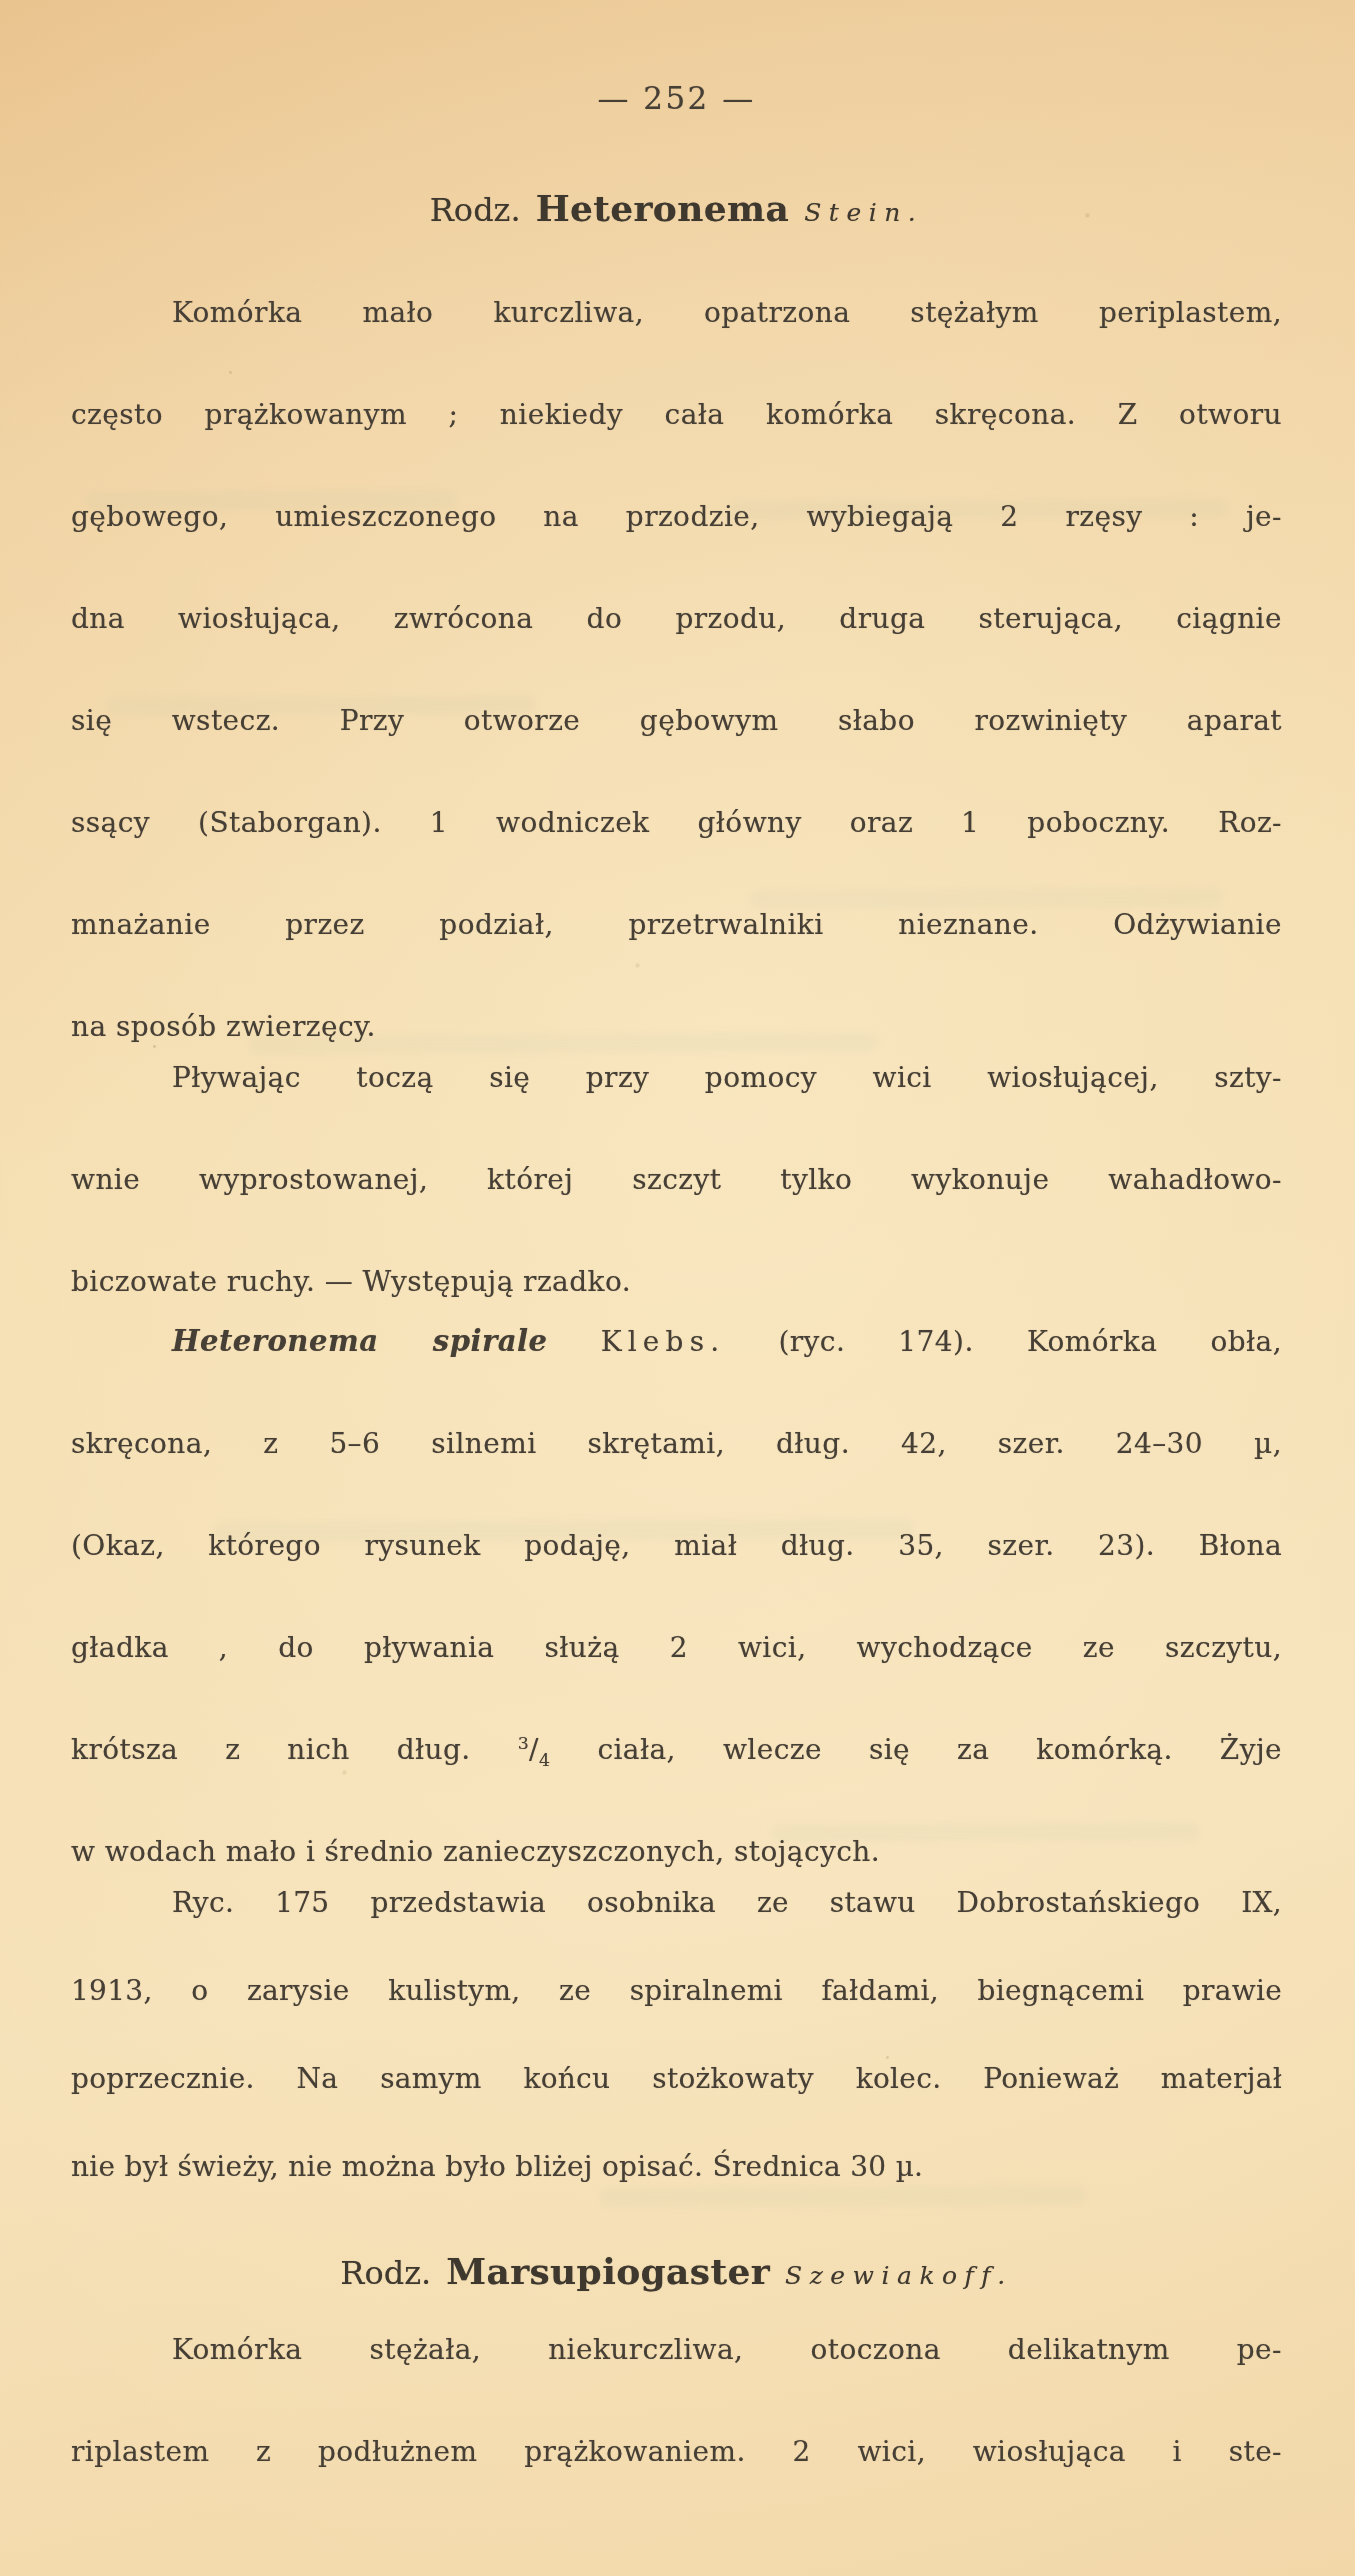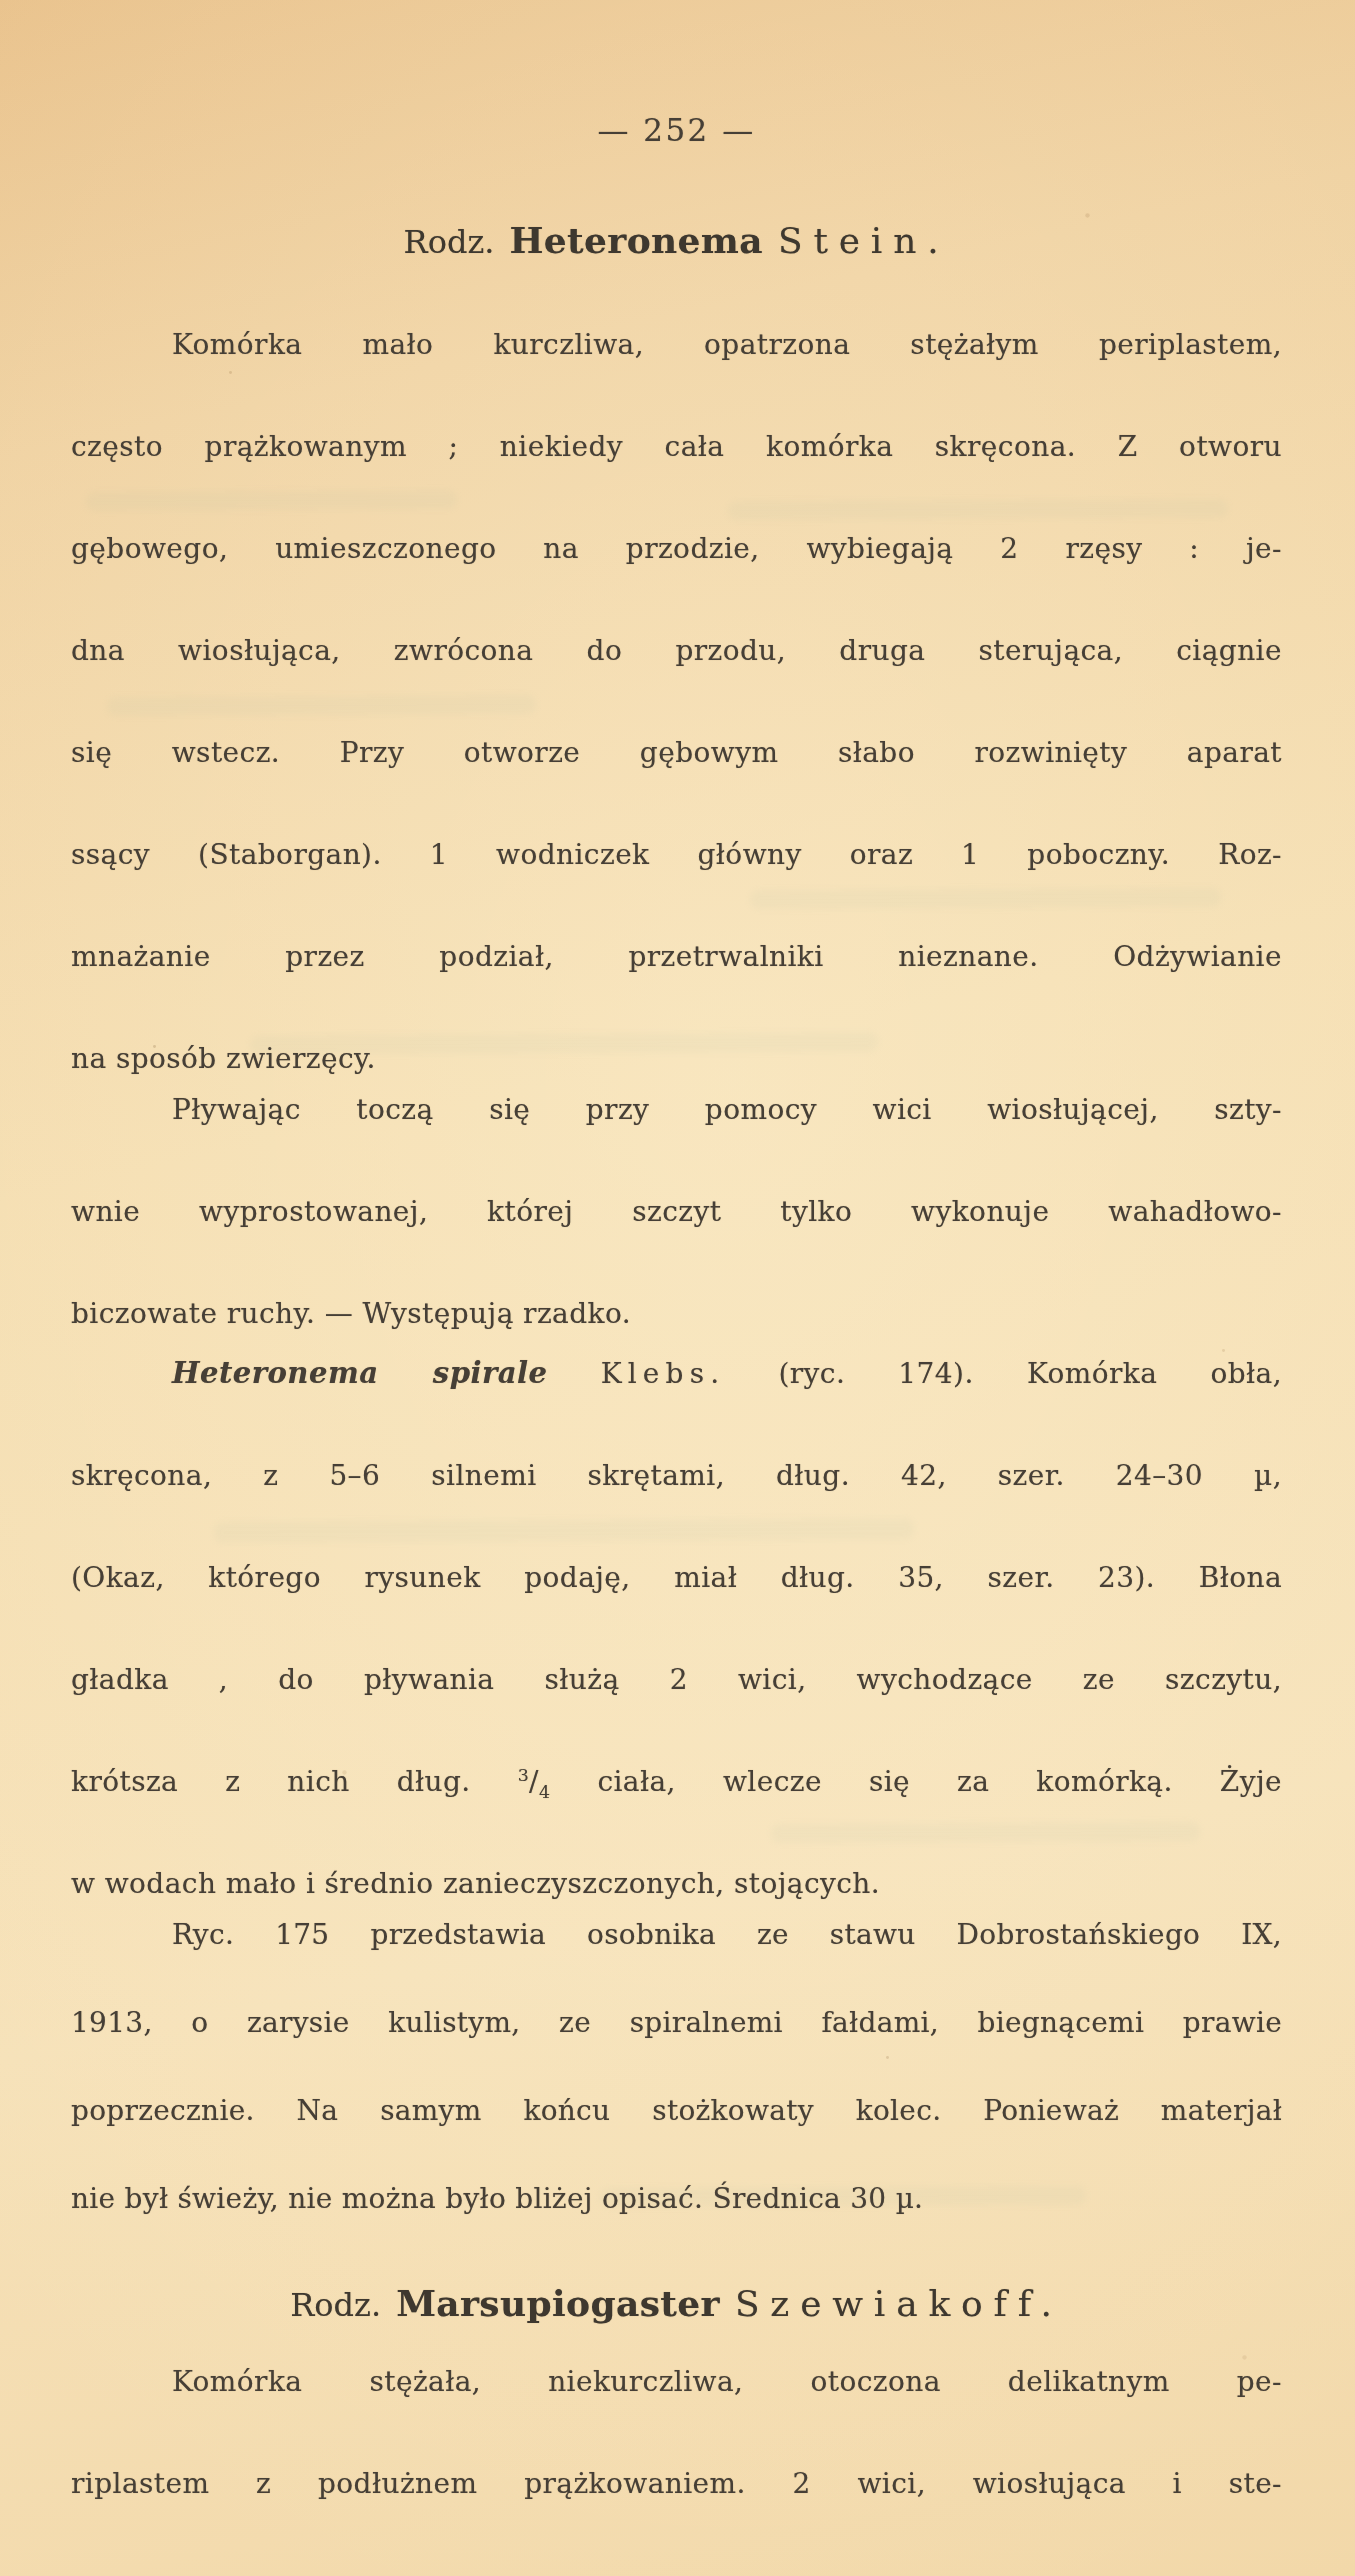--- a/index.html
+++ b/index.html
@@ -29,31 +29,31 @@
       657px 1685px 0 0 rgba(120,85,45,.18),
       1014px 1985px 0 0.7px rgba(140,100,55,.12),
       314px 2271px 0 0 rgba(140,100,55,.15);
   }
   .text-block{
     position:absolute;left:71px;top:0;width:1211px;
     color:#463f36;
     text-shadow:0 0 0.9px rgba(80,68,52,.45);
   }
   .pagenum{
-    margin-top:112px;text-align:center;
+    margin-top:80px;text-align:center;
     font-size:31px;line-height:36px;letter-spacing:.08em;
   }
   .heading{
     text-align:center;line-height:47px;white-space:nowrap;color:#3e382f;
   }
   .heading-1{margin-top:69px;}
   .heading-2{margin-top:59px;}
   .h-roman{font-size:32px;text-align:right;}
   .h-bold{font-size:36px;font-weight:bold;margin:0 11.4px;letter-spacing:.01em;}
-  .h-spaced{font-size:36px;letter-spacing:.3em;}
+  .h-spaced{font-size:25px;letter-spacing:.3em;font-style:italic;}
   .para{margin:0;}
   .body-para{font-size:28px;line-height:51px;letter-spacing:.015em;}
   .small-para{font-size:28px;line-height:44px;letter-spacing:.01em;}
   .mt-a{margin-top:46px;}
   .mt-c{margin-top:8.6px;}
   .mt-d{margin-top:4.3px;}
   .mt-e{margin-top:20px;}
   .para .tline:first-child{text-indent:101px;}
   .tline{white-space:pre-wrap;}
   .tline.just{text-align:justify;}

